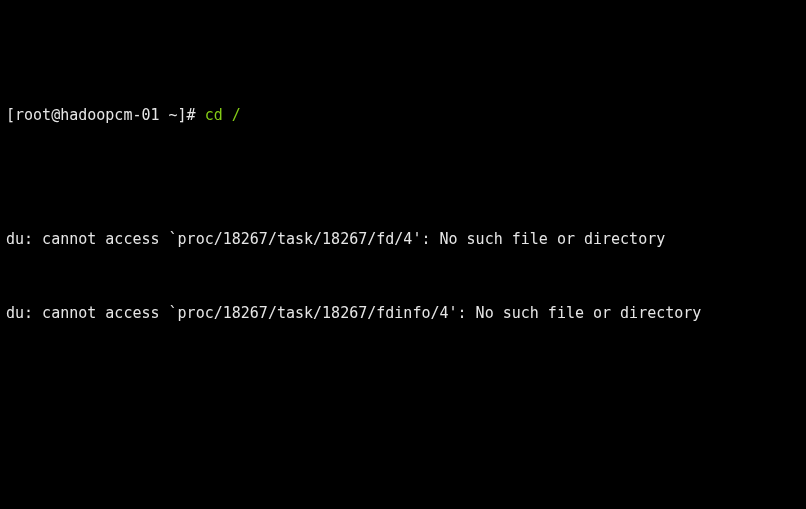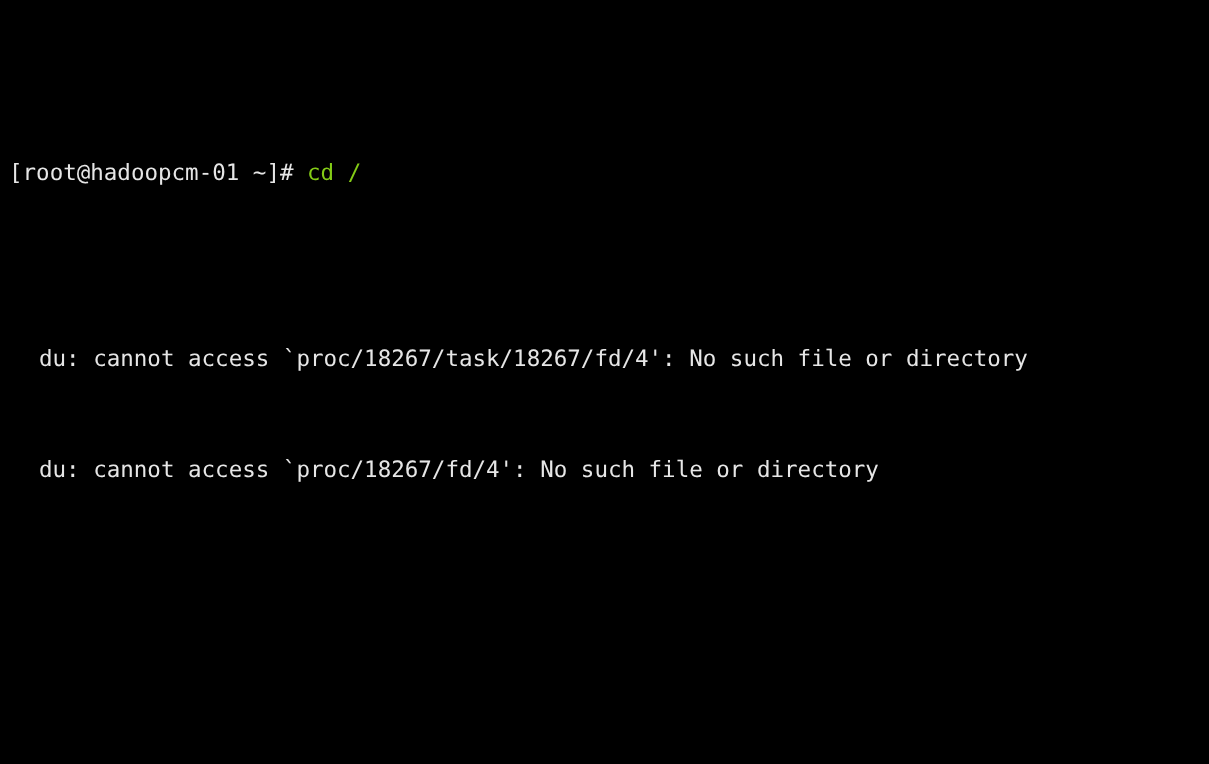--- a/index.html
+++ b/index.html
@@ -15,34 +15,34 @@
     overflow: hidden;
   }
   .terminal {
     padding: 4px 6px;
     white-space: pre;
   }
   .prompt-open  { color: #e6e6e6; }
   .prompt-user  { color: #e6e6e6; margin-top: 34px; }
   .prompt-close { color: #e6e6e6; }
   .cmd          { color: #84cc16; }
-  .err-text     { color: #e6e6e6; margin-left: 20px; }
+  .err-text     { color: #e6e6e6; }
   .line         { display: block; }
 </style>
 </head>
 <body>
 
 <div class="terminal">
 
   <span class="line">
 <span class="prompt-open">[</span><span class="prompt-user">root@hadoopcm-01 ~</span><span class="prompt-close">]# </span><span class="cmd">cd /</span></span>
 
 
   <span class="line"><span class="err-text">du: cannot access `proc/18267/task/18267/fd/4': No such file or directory</span></span>
-  <span class="line"><span class="err-text">du: cannot access `proc/18267/fd/4': No such file or directory</span></span>
+  <span class="line"><span class="err-text">du: cannot access `proc/18267/task/18267/fdinfo/4': No such file or directory</span></span>
   
 
   
   
   
   
   
   
   
   

